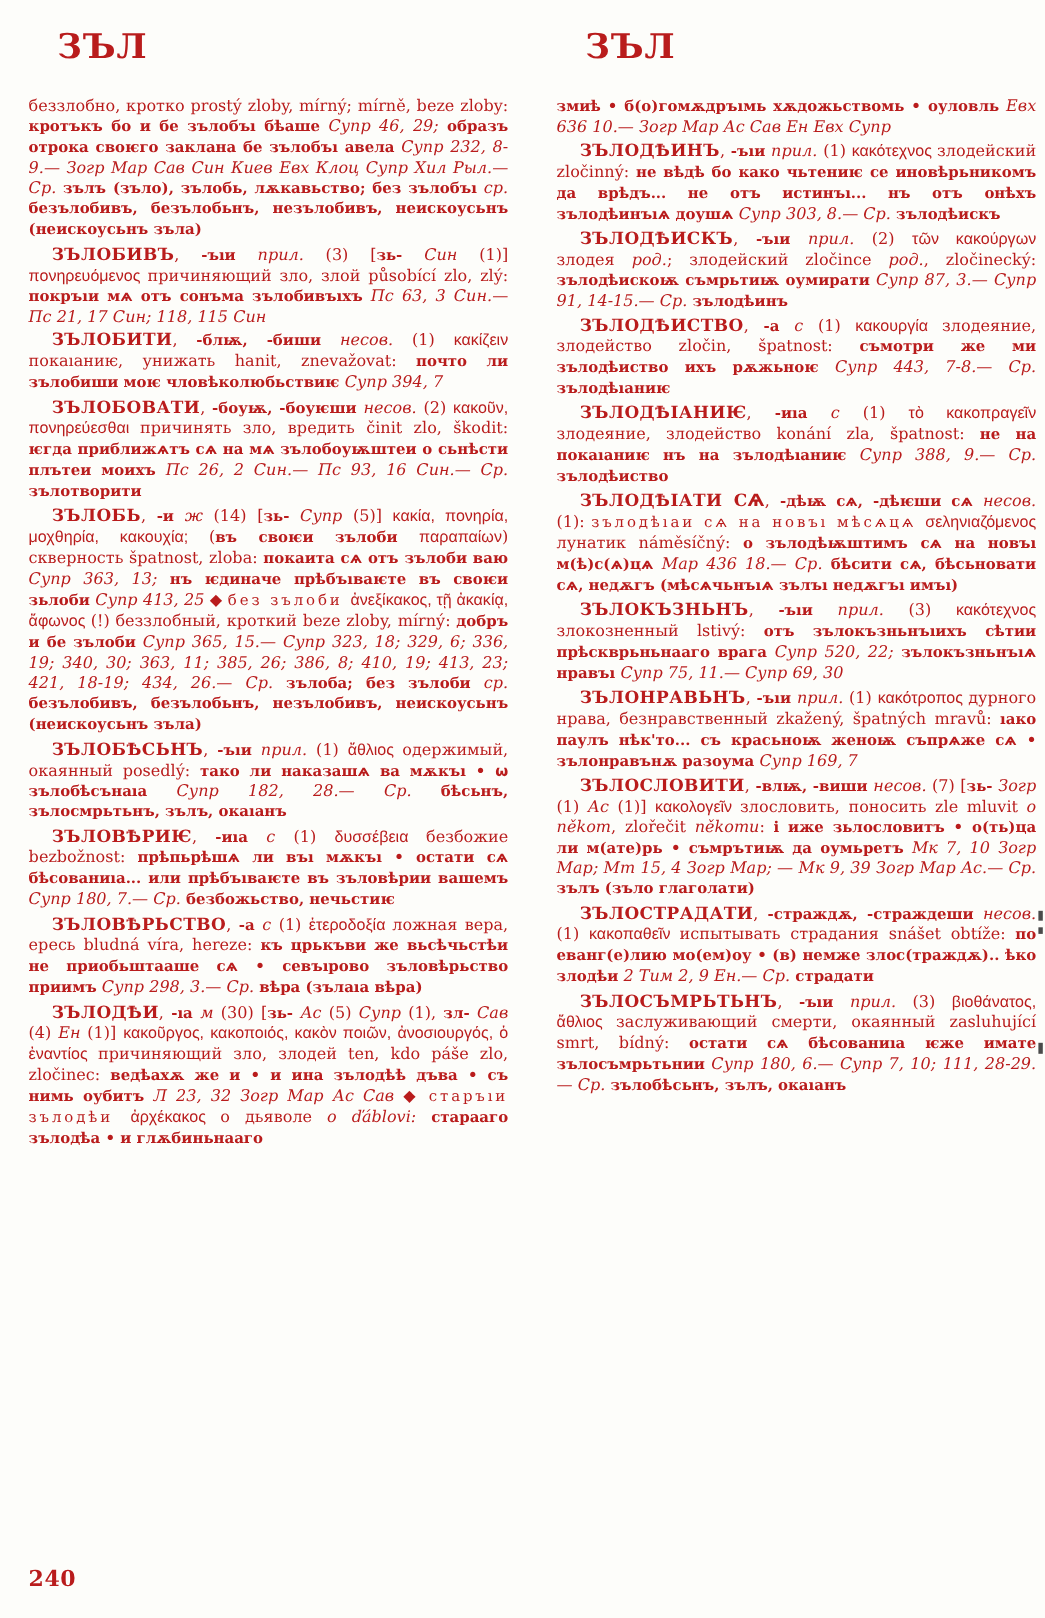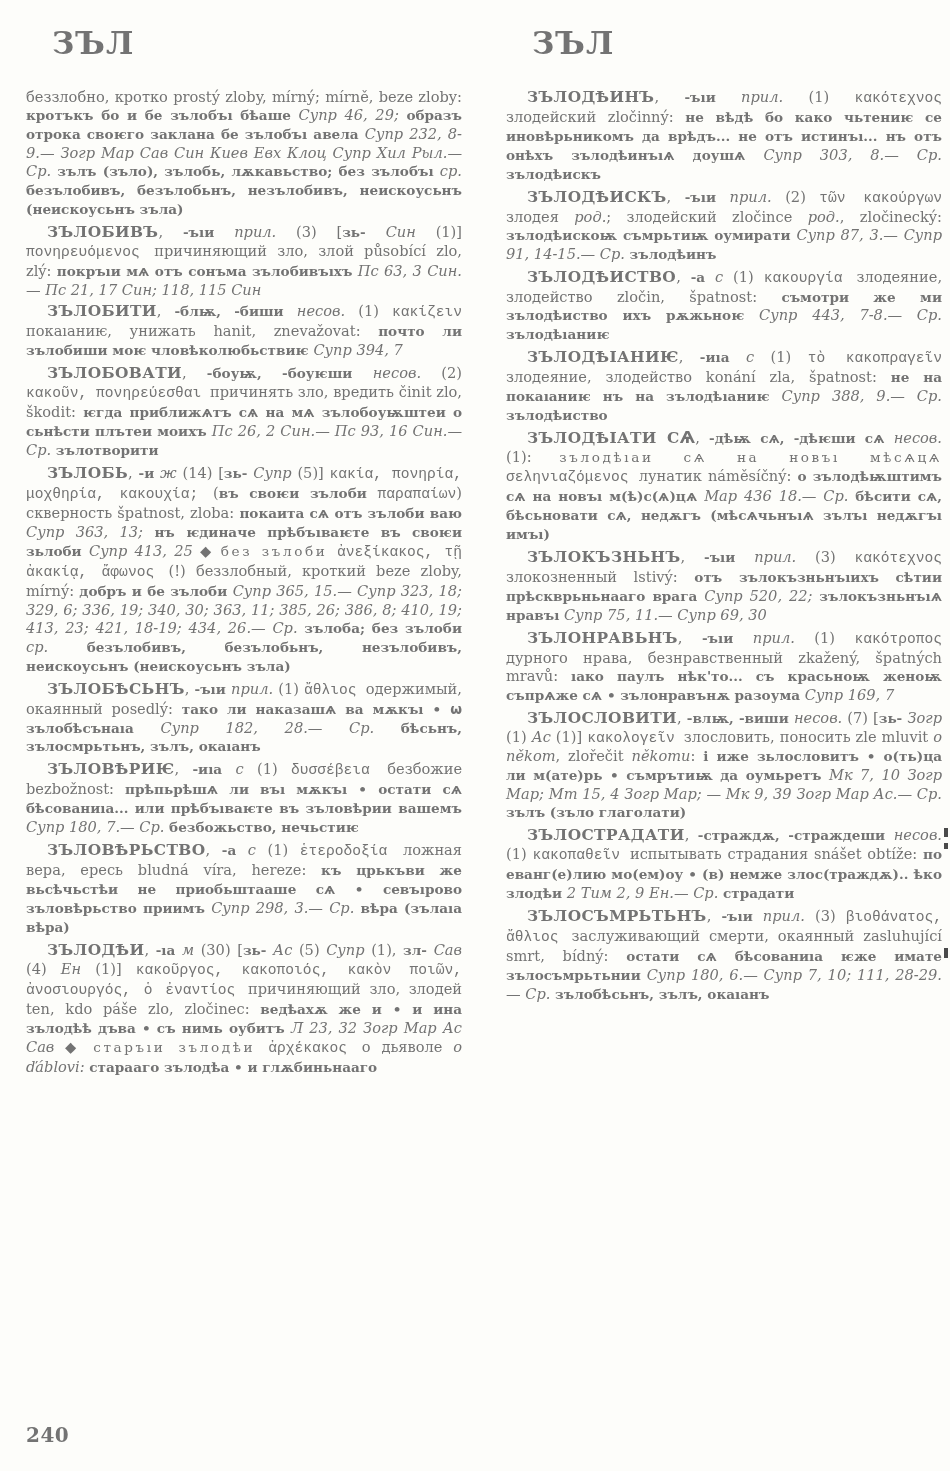--- a/index.html
+++ b/index.html
@@ -1,36 +1,36 @@
 <!DOCTYPE html>
 <html><head>
 <meta charset="utf-8">
 <style>
   html,body{margin:0;padding:0;background:#e8e8e4;}
   .page{
     position:relative;width:950px;height:1471px;margin:0 auto;
-    background:#fdfdfa;color:#737373;overflow:hidden;
+    background:#fdfdfa;color:#b91c1c;overflow:hidden;
     font-family:"DejaVu Serif","DejaVu Sans",serif;
   }
   .col{position:absolute;top:26px;width:444px;}
   .col-left{left:22px;}
   .col-right{left:502px;}
   .colheader{
     font-weight:bold;font-size:31px;line-height:34px;letter-spacing:1px;
     margin:0 0 24px 30px;font-family:"DejaVu Serif",serif;
   }
   .paras{height:1310px;overflow:hidden;}
   .para{margin:4px;text-align:justify;font-size:14.6px;line-height:17.95px;
     hyphens:auto;-webkit-hyphens:auto;}
   .para.ind{text-indent:21px;}
   .r-h{font-weight:bold;font-size:15.4px;letter-spacing:0.4px;}
   .r-o{font-weight:bold;font-size:13.6px;}
   .r-os{font-weight:normal;font-size:13.6px;letter-spacing:2.6px;}
   .r-i{font-style:italic;}
-  .r-g{font-family:Liberation Mono, monospace;}
+  .r-g{font-family:Liberation Sans, sans-serif;}
   .r-n{}
   .pagenum{
     position:absolute;left:26px;bottom:24px;font-weight:bold;font-size:20px;
     font-family:"DejaVu Serif",serif;letter-spacing:0.5px;text-align:center;
   }
   .mark{position:absolute;background:#4a4a4a;}
   .mark1{right:2px;top:828px;width:4px;height:9px;}
   .mark2{right:2px;top:843px;width:4px;height:6px;}
   .mark3{right:2px;top:948px;width:4px;height:10px;}
 </style>
@@ -50,20 +50,21 @@
         <p class="para ind"><span class="r-h">ЗЪЛОБѢСЬНЪ</span><span class="r-n">, </span><span class="r-o">-ъıи </span><span class="r-i">прил. </span><span class="r-n">(1) </span><span class="r-g">ἄθλιος </span><span class="r-n">одержимый, окаянный posedlý: </span><span class="r-o">тако ли наказашѧ ва мѫкъı • ѡ зълобѣсънаıа </span><span class="r-i">Супр 182, 28.— Ср. </span><span class="r-o">бѣсьнъ, зълосмрьтьнъ, зълъ, окаıанъ</span></p>
         <p class="para ind"><span class="r-h">ЗЪЛОВѢРИѤ</span><span class="r-n">, </span><span class="r-o">-иıа </span><span class="r-i">с </span><span class="r-n">(1) </span><span class="r-g">δυσσέβεια </span><span class="r-n">безбожие bezbožnost: </span><span class="r-o">прѣпьрѣшѧ ли въı мѫкъı • остати сѧ бѣсованиıа... или прѣбъıваѥте въ зъловѣрии вашемъ </span><span class="r-i">Супр 180, 7.— Ср. </span><span class="r-o">безбожьство, нечьстиѥ</span></p>
         <p class="para ind"><span class="r-h">ЗЪЛОВѢРЬСТВО</span><span class="r-n">, </span><span class="r-o">-а </span><span class="r-i">с </span><span class="r-n">(1) </span><span class="r-g">ἑτεροδοξία </span><span class="r-n">ложная вера, ересь bludná víra, hereze: </span><span class="r-o">къ црькъви же вьсѣчьстѣи не приобьштааше сѧ • севъıрово зъловѣрьство приимъ </span><span class="r-i">Супр 298, 3.— Ср. </span><span class="r-o">вѣра (зълаıа вѣра)</span></p>
         <p class="para ind"><span class="r-h">ЗЪЛОДѢИ</span><span class="r-n">, </span><span class="r-o">-ıа </span><span class="r-i">м </span><span class="r-n">(30) [</span><span class="r-o">зь- </span><span class="r-i">Ас </span><span class="r-n">(5) </span><span class="r-i">Супр </span><span class="r-n">(1), </span><span class="r-o">зл- </span><span class="r-i">Сав </span><span class="r-n">(4) </span><span class="r-i">Ен </span><span class="r-n">(1)] </span><span class="r-g">κακοῦργος, κακοποιός, κακὸν ποιῶν, ἀνοσιουργός, ὁ ἐναντίος </span><span class="r-n">причиняющий зло, злодей ten, kdo páše zlo, zločinec: </span><span class="r-o">ведѣахѫ же и • и ина зълодѣѣ дъва • съ нимь оубитъ </span><span class="r-i">Л 23, 32 Зогр Мар Ас Сав </span><span class="r-n">◆ </span><span class="r-os">старъıи зълодѣи </span><span class="r-g">ἀρχέκακος </span><span class="r-n">о дьяволе </span><span class="r-i">o ďáblovi: </span><span class="r-o">старааго зълодѣа • и глѫбиньнааго</span></p>
       </div>
   </div>
 
   <div class="col col-right">
     <div class="colheader">ЗЪЛ</div>
     <div class="paras">
+        <p class="para"><span class="r-o">змиѣ • б(о)гомѫдръıмь хѫдожьствомь • оуловль </span><span class="r-i">Евх 636 10.— Зогр Мар Ас Сав Ен Евх Супр</span></p>
         <p class="para ind"><span class="r-h">ЗЪЛОДѢИНЪ</span><span class="r-n">, </span><span class="r-o">-ъıи </span><span class="r-i">прил. </span><span class="r-n">(1) </span><span class="r-g">κακότεχνος </span><span class="r-n">злодейский zločinný: </span><span class="r-o">не вѣдѣ бо како чьтениѥ се иновѣрьникомъ да врѣдъ... не отъ истинъı... нъ отъ онѣхъ зълодѣинъıѧ доушѧ </span><span class="r-i">Супр 303, 8.— Ср. </span><span class="r-o">зълодѣискъ</span></p>
         <p class="para ind"><span class="r-h">ЗЪЛОДѢИСКЪ</span><span class="r-n">, </span><span class="r-o">-ъıи </span><span class="r-i">прил. </span><span class="r-n">(2) </span><span class="r-g">τῶν κακούργων </span><span class="r-n">злодея </span><span class="r-i">род.</span><span class="r-n">; злодейский zločince </span><span class="r-i">род.</span><span class="r-n">, zločinecký: </span><span class="r-o">зълодѣискоѭ съмрьтиѭ оумирати </span><span class="r-i">Супр 87, 3.— Супр 91, 14-15.— Ср. </span><span class="r-o">зълодѣинъ</span></p>
         <p class="para ind"><span class="r-h">ЗЪЛОДѢИСТВО</span><span class="r-n">, </span><span class="r-o">-а </span><span class="r-i">с </span><span class="r-n">(1) </span><span class="r-g">κακουργία </span><span class="r-n">злодеяние, злодейство zločin, špatnost: </span><span class="r-o">съмотри же ми зълодѣиство ихъ рѫжьноѥ </span><span class="r-i">Супр 443, 7-8.— Ср. </span><span class="r-o">зълодѣıаниѥ</span></p>
         <p class="para ind"><span class="r-h">ЗЪЛОДѢІАНИѤ</span><span class="r-n">, </span><span class="r-o">-иıа </span><span class="r-i">с </span><span class="r-n">(1) </span><span class="r-g">τὸ κακοπραγεῖν </span><span class="r-n">злодеяние, злодейство konání zla, špatnost: </span><span class="r-o">не на покаıаниѥ нъ на зълодѣıаниѥ </span><span class="r-i">Супр 388, 9.— Ср. </span><span class="r-o">зълодѣиство</span></p>
         <p class="para ind"><span class="r-h">ЗЪЛОДѢІАТИ СѦ</span><span class="r-n">, </span><span class="r-o">-дѣѭ сѧ, -дѣѥши сѧ </span><span class="r-i">несов. </span><span class="r-n">(1): </span><span class="r-os">зълодѣıаи сѧ на новъı мѣсѧцѧ </span><span class="r-g">σεληνιαζόμενος </span><span class="r-n">лунатик náměsíčný: </span><span class="r-o">о зълодѣѭштимъ сѧ на новъı м(ѣ)с(ѧ)цѧ </span><span class="r-i">Мар 436 18.— Ср. </span><span class="r-o">бѣсити сѧ, бѣсьновати сѧ, недѫгъ (мѣсѧчьнъıѧ зълъı недѫгъı имъı)</span></p>
         <p class="para ind"><span class="r-h">ЗЪЛОКЪЗНЬНЪ</span><span class="r-n">, </span><span class="r-o">-ъıи </span><span class="r-i">прил. </span><span class="r-n">(3) </span><span class="r-g">κακότεχνος </span><span class="r-n">злокозненный lstivý: </span><span class="r-o">отъ зълокъзньнъıихъ сѣтии прѣскврьньнааго врага </span><span class="r-i">Супр 520, 22; </span><span class="r-o">зълокъзньнъıѧ нравъı </span><span class="r-i">Супр 75, 11.— Супр 69, 30</span></p>
         <p class="para ind"><span class="r-h">ЗЪЛОНРАВЬНЪ</span><span class="r-n">, </span><span class="r-o">-ъıи </span><span class="r-i">прил. </span><span class="r-n">(1) </span><span class="r-g">κακότροπος </span><span class="r-n">дурного нрава, безнравственный zkažený, špatných mravů: </span><span class="r-o">ıако паулъ нѣк'то... съ красьноѭ женоѭ съпрѧже сѧ • зълонравънѫ разоума </span><span class="r-i">Супр 169, 7</span></p>
         <p class="para ind"><span class="r-h">ЗЪЛОСЛОВИТИ</span><span class="r-n">, </span><span class="r-o">-влѭ, -виши </span><span class="r-i">несов. </span><span class="r-n">(7) [</span><span class="r-o">зь- </span><span class="r-i">Зогр </span><span class="r-n">(1) </span><span class="r-i">Ас </span><span class="r-n">(1)] </span><span class="r-g">κακολογεῖν </span><span class="r-n">злословить, поносить zle mluvit </span><span class="r-i">o někom</span><span class="r-n">, zlořečit </span><span class="r-i">někomu</span><span class="r-n">: </span><span class="r-o">і иже зьлословитъ • о(ть)ца ли м(ате)рь • съмрътиѭ да оумьретъ </span><span class="r-i">Мк 7, 10 Зогр Мар; Мт 15, 4 Зогр Мар; — Мк 9, 39 Зогр Мар Ас.— Ср. </span><span class="r-o">зълъ (зъло глаголати)</span></p>
         <p class="para ind"><span class="r-h">ЗЪЛОСТРАДАТИ</span><span class="r-n">, </span><span class="r-o">-страждѫ, -страждеши </span><span class="r-i">несов. </span><span class="r-n">(1) </span><span class="r-g">κακοπαθεῖν </span><span class="r-n">испытывать страдания snášet obtíže: </span><span class="r-o">по еванг(е)лию мо(ем)оу • (в) немже злос(траждѫ).. ѣко злодѣи </span><span class="r-i">2 Тим 2, 9 Ен.— Ср. </span><span class="r-o">страдати</span></p>
         <p class="para ind"><span class="r-h">ЗЪЛОСЪМРЬТЬНЪ</span><span class="r-n">, </span><span class="r-o">-ъıи </span><span class="r-i">прил. </span><span class="r-n">(3) </span><span class="r-g">βιοθάνατος, ἄθλιος </span><span class="r-n">заслуживающий смерти, окаянный zasluhující smrt, bídný: </span><span class="r-o">остати сѧ бѣсованиıа ѥже имате зълосъмрьтьнии </span><span class="r-i">Супр 180, 6.— Супр 7, 10; 111, 28-29.— Ср. </span><span class="r-o">зълобѣсьнъ, зълъ, окаıанъ</span></p>

